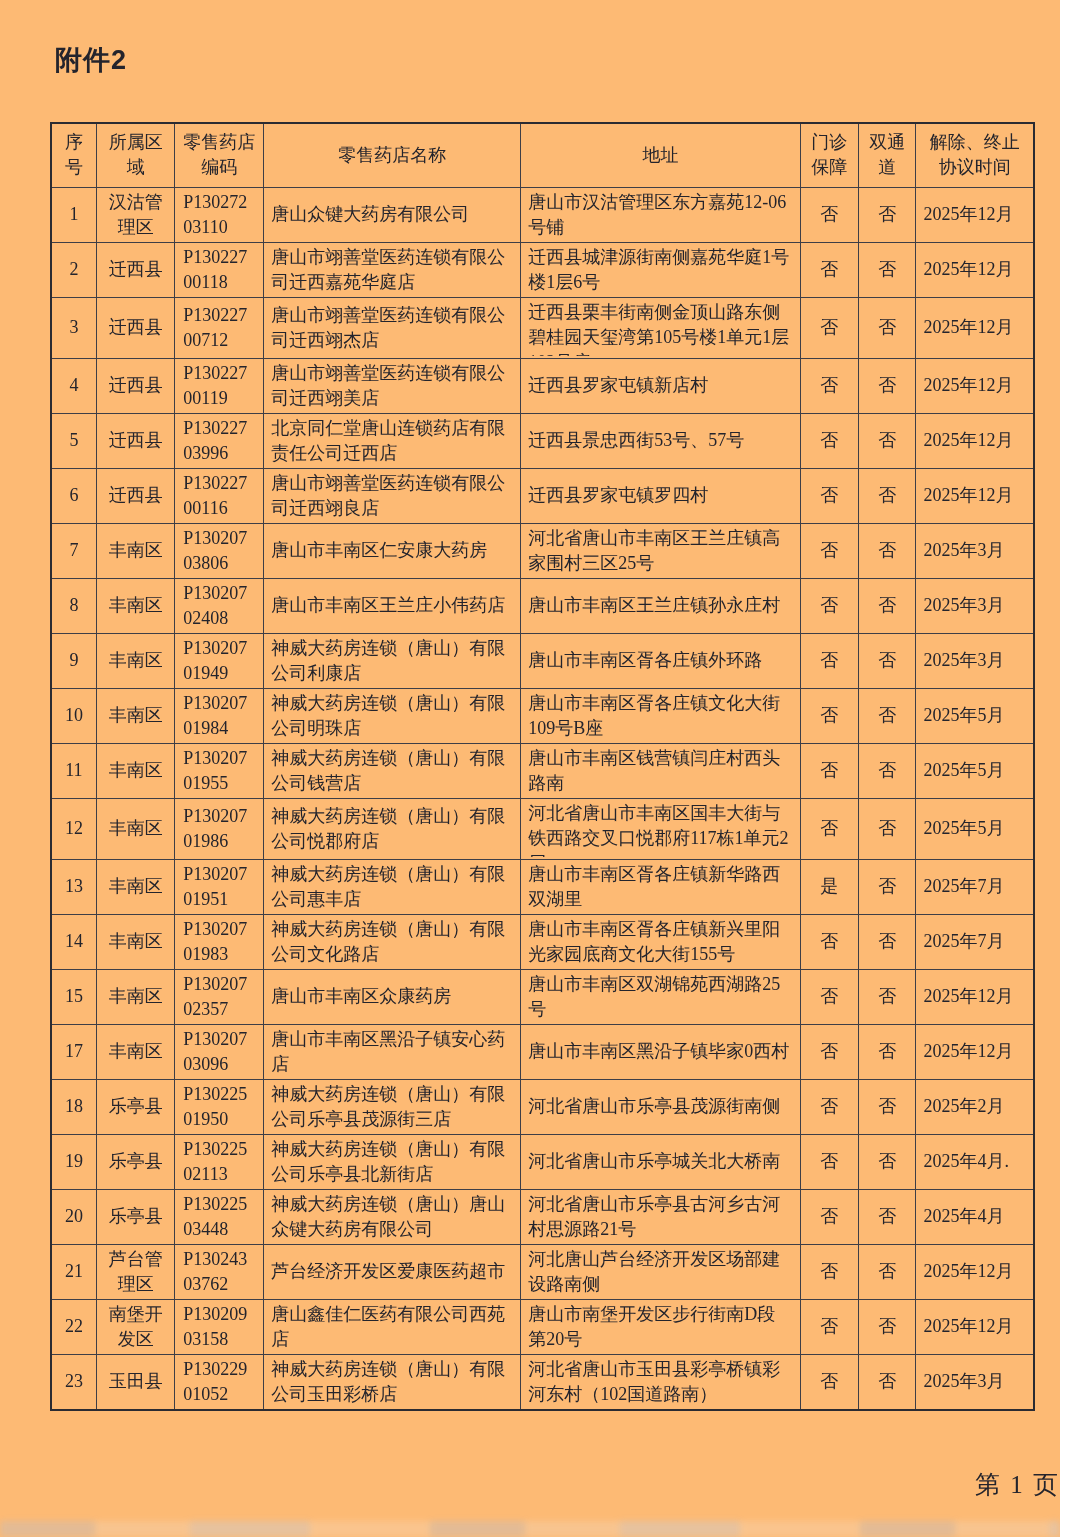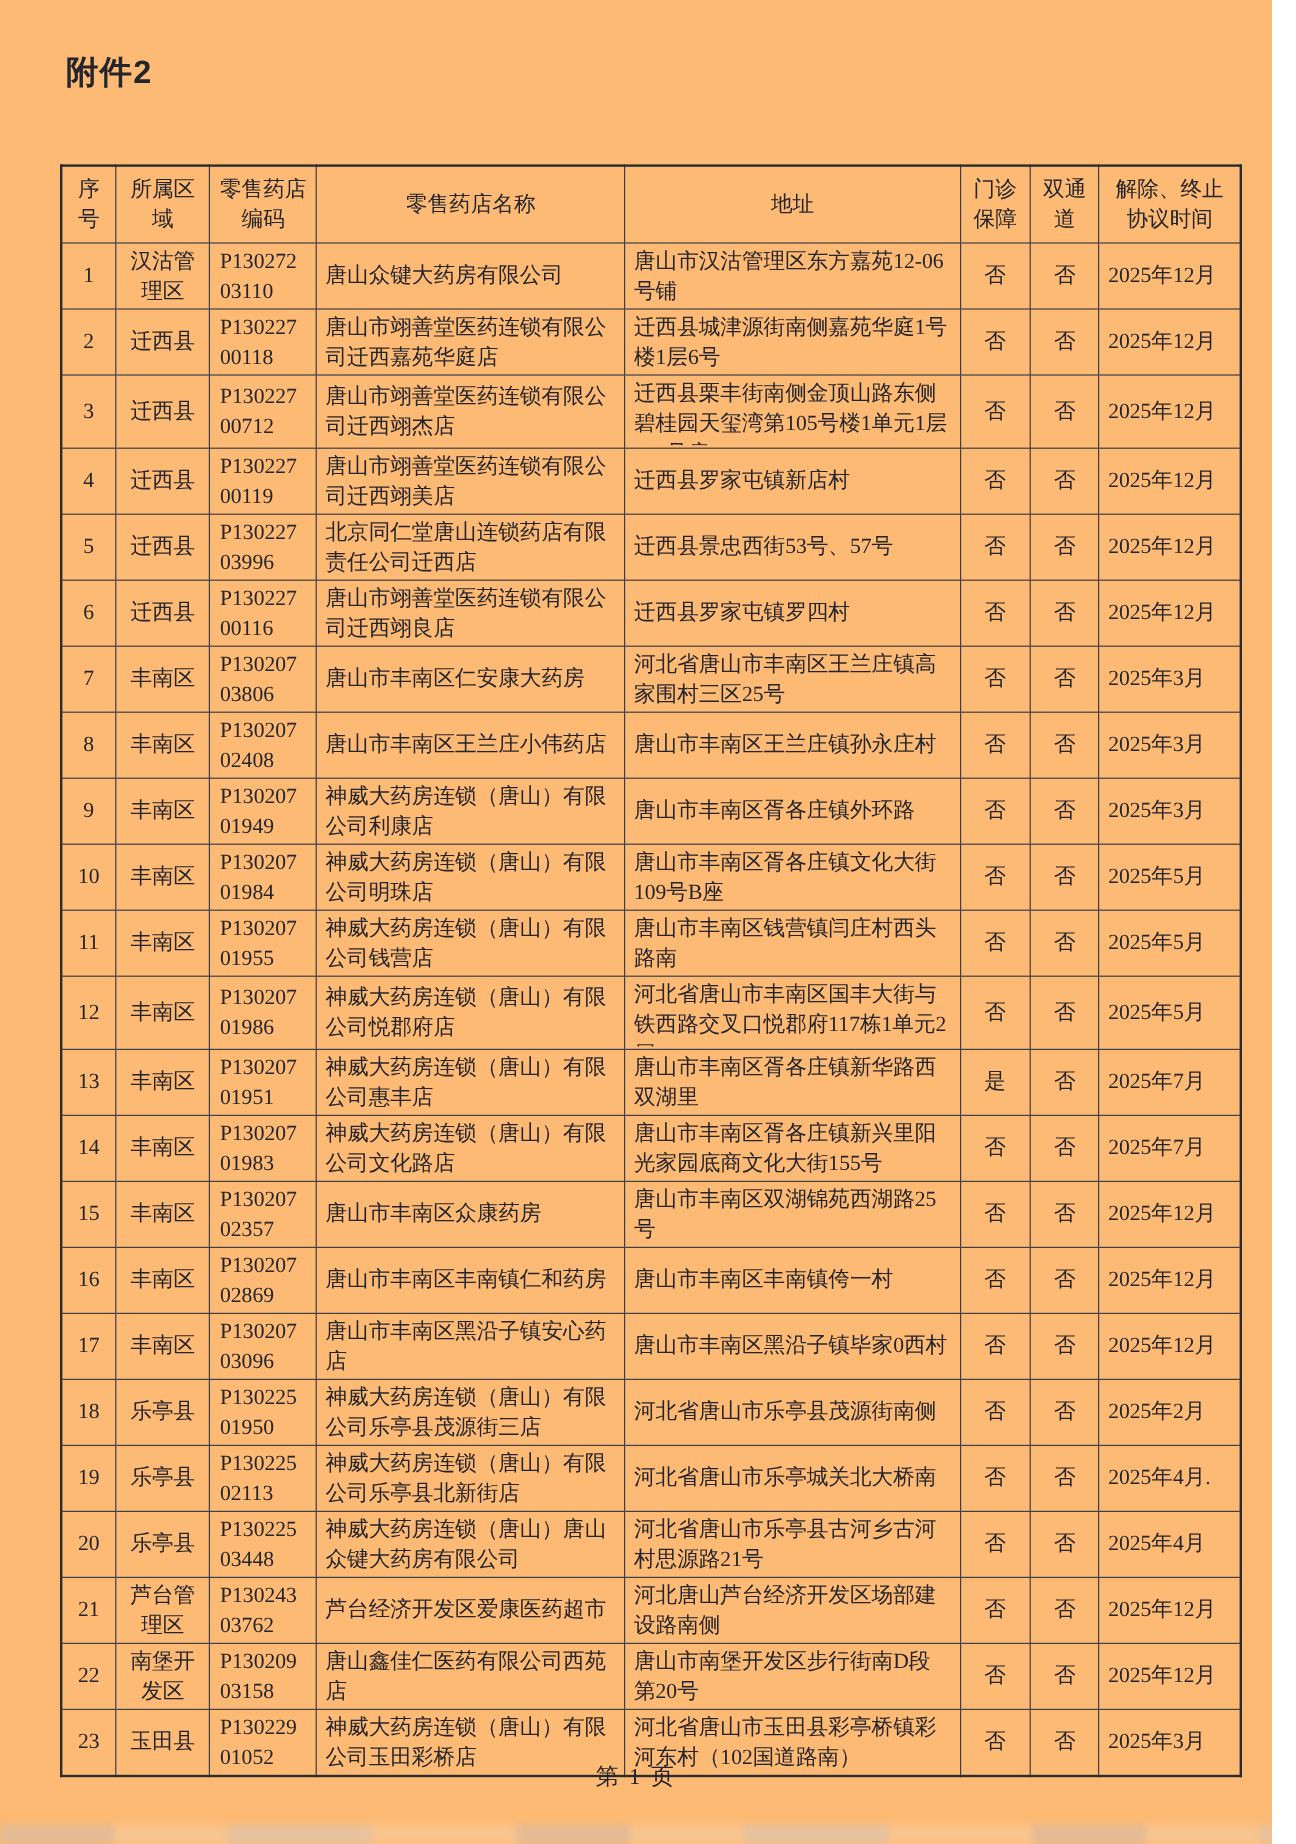--- a/index.html
+++ b/index.html
@@ -18,21 +18,21 @@
     letter-spacing:1px;
   }
   .title{
     position:absolute;left:0;top:90px;width:100%;
     margin:0;text-align:center;
     font-size:28px;font-weight:bold;
     font-family:"Liberation Sans","DejaVu Sans",sans-serif;
     letter-spacing:0.5px;
   }
   table.doc{
-    position:absolute;left:50px;top:137px;
+    position:absolute;left:50px;top:122px;
     width:985px;
     border-collapse:collapse;
     table-layout:fixed;
   }
   table.doc th,table.doc td{
     border:1.6px solid #3e3e46;
     font-size:18px;
     line-height:25px;
     padding:2px 7px;
     vertical-align:middle;
@@ -60,21 +60,21 @@
     text-align:left;
   }
   td.col-name,td.col-address{padding:2px 8px;}
   td.col-date{padding:2px 6px;text-align:left;margin-left:13px;}
   tr.clip-row td.col-address{vertical-align:top;}
   tr.clip-row td.col-address .cellwrap{
     max-height:56px;overflow:hidden;display:block;
   }
   .footer{
     position:absolute;left:0;top:1468px;width:100%;
-    text-align:center;font-size:19px;letter-spacing:2px;
+    text-align:right;font-size:25px;letter-spacing:2px;
   }
   .scan-edge{
     position:absolute;left:0;bottom:0;width:100%;height:16px;
     background:repeating-linear-gradient(90deg,
       rgba(186,190,202,0.38) 0 95px,
       rgba(232,234,240,0.22) 95px 190px,
       rgba(201,205,216,0.42) 190px 310px,
       rgba(240,241,246,0.2) 310px 430px);
     filter:blur(3px);
   }
@@ -262,30 +262,20 @@
           <td class="c col-no">15</td>
           <td class="c col-region">丰南区</td>
           <td class="col-code"><span class="brk">P13020702357</span></td>
           <td class="l col-name">唐山市丰南区众康药房</td>
           <td class="l col-address"><span class="cellwrap">唐山市丰南区双湖锦苑西湖路25号</span></td>
           <td class="c col-flag">否</td>
           <td class="c col-flag">否</td>
           <td class="col-date">2025年12月</td>
         </tr>
         <tr>
-          <td class="c col-no">16</td>
-          <td class="c col-region">丰南区</td>
-          <td class="col-code"><span class="brk">P13020702869</span></td>
-          <td class="l col-name">唐山市丰南区丰南镇仁和药房</td>
-          <td class="l col-address"><span class="cellwrap">唐山市丰南区丰南镇侉一村</span></td>
-          <td class="c col-flag">否</td>
-          <td class="c col-flag">否</td>
-          <td class="col-date">2025年12月</td>
-        </tr>
-        <tr>
           <td class="c col-no">17</td>
           <td class="c col-region">丰南区</td>
           <td class="col-code"><span class="brk">P13020703096</span></td>
           <td class="l col-name">唐山市丰南区黑沿子镇安心药店</td>
           <td class="l col-address"><span class="cellwrap">唐山市丰南区黑沿子镇毕家0西村</span></td>
           <td class="c col-flag">否</td>
           <td class="c col-flag">否</td>
           <td class="col-date">2025年12月</td>
         </tr>
         <tr>

